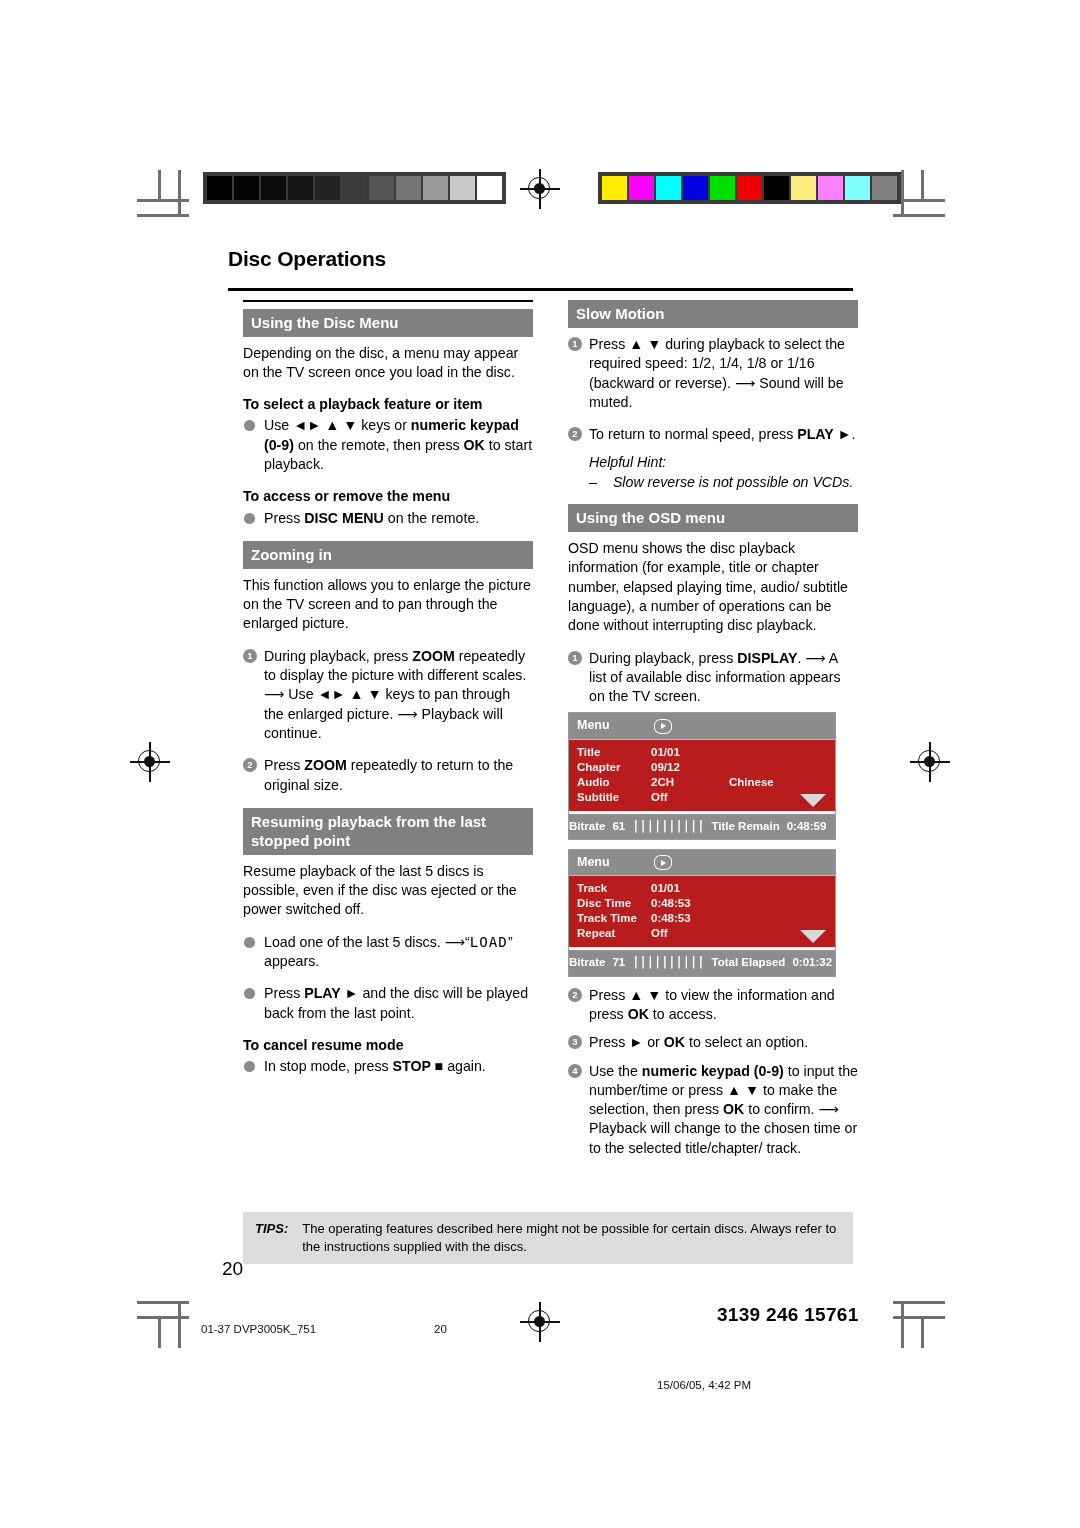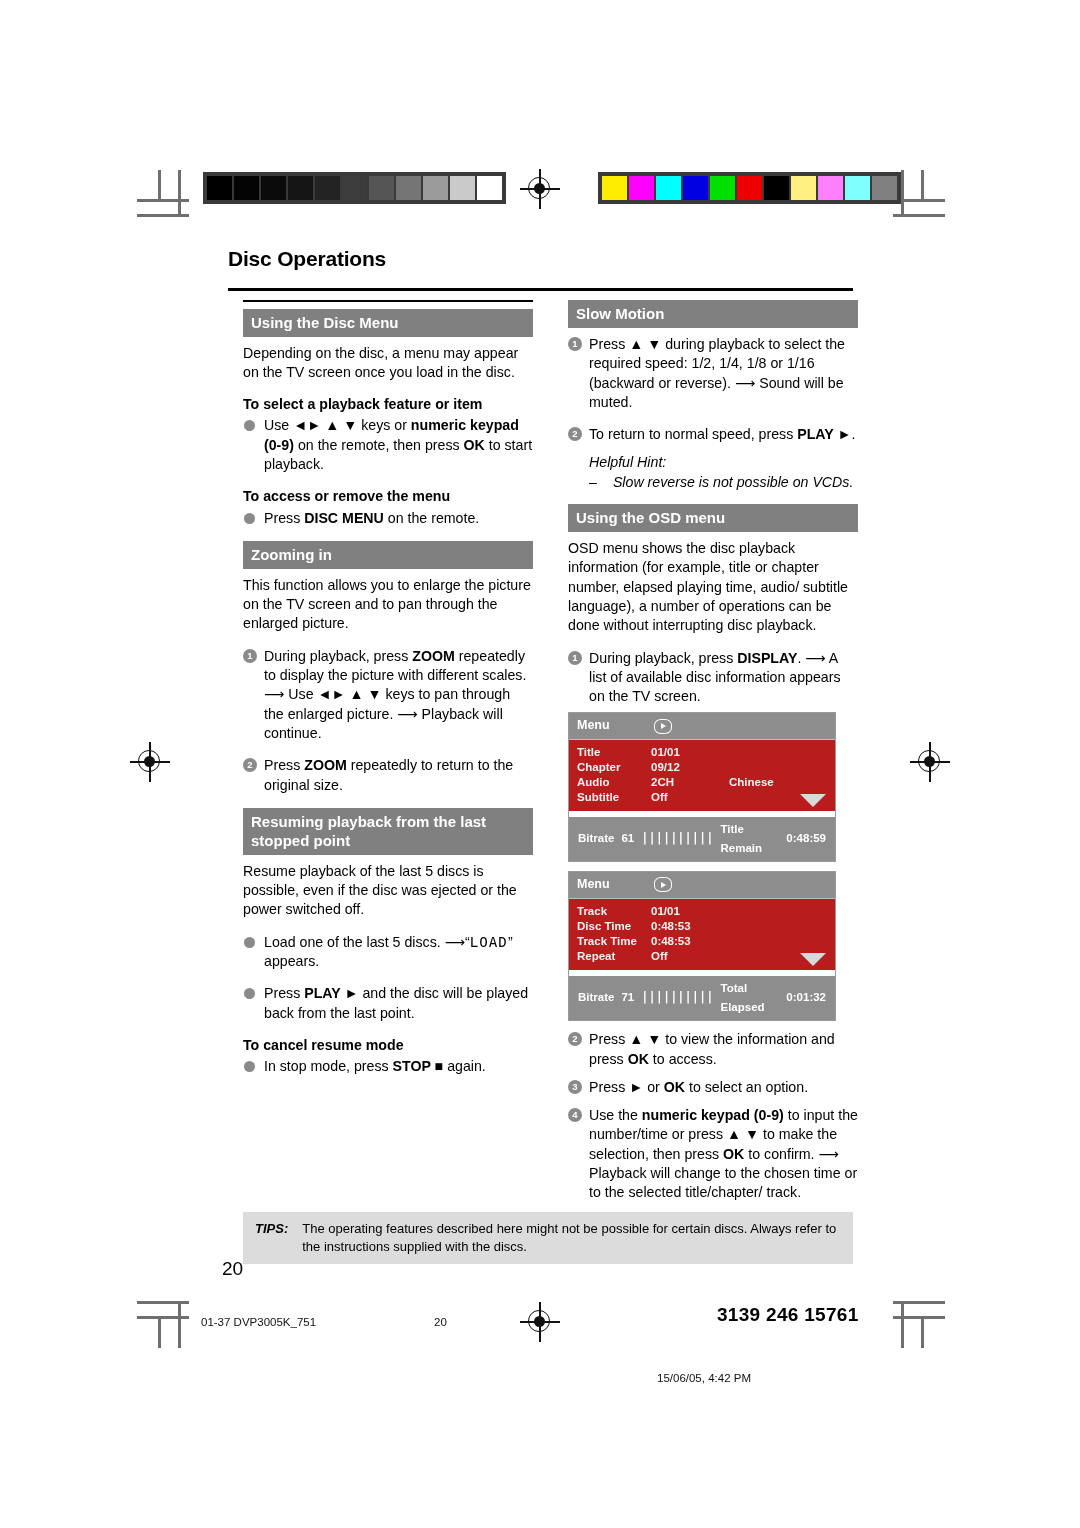--- a/index.html
+++ b/index.html
@@ -65,32 +65,32 @@
       border-bottom:3.5px solid transparent;margin-left:1.5px;}
   .osd-body{position:relative;padding:5px 8px 6px 8px;background:#b91c1c;}
   .osd-row{display:flex;font-size:11.5px;font-weight:bold;color:#f2f2f2;line-height:15px;}
   .osd-row .k{width:74px;}
   .osd-row .v{width:78px;}
   .osd-row .x{}
   .caret{position:absolute;right:9px;bottom:4px;width:0;height:0;
       border-left:13px solid transparent;border-right:13px solid transparent;
       border-top:13px solid #d9d9d9;}
   .osd-foot{background:#8d8d8d;color:#fff;font-weight:bold;font-size:11.5px;
-      padding:3px 9px;display:flex;align-items:center;gap:7px;border-top:6px solid #ffffff;}
+      padding:3px 0;display:flex;align-items:center;gap:7px;border-top:3px solid #ffffff;}
   .bitbars{letter-spacing:0px;font-family:"DejaVu Sans Mono",monospace;font-size:12px;}
 
   
   .tips{position:absolute;left:243px;top:1212px;width:610px;background:#dcdcdc;
         padding:8px 12px 9px 12px;box-sizing:border-box;font-size:13px;line-height:17.5px;
         display:flex;gap:14px;}
   .tips .lbl{font-weight:bold;font-style:italic;flex:0 0 auto;}
 
   .pagenum{position:absolute;left:222px;top:1258px;font-size:19px;}
 
-  .foot{position:absolute;font-size:11.5px;color:#111;}
+  .foot{position:absolute;font-size:11.5px;color:#111;margin-top:7px;}
   .foot-code{position:absolute;left:717px;top:1304px;font-size:19px;font-weight:bold;
              letter-spacing:0.3px;}
 </style>
 </head>
 <body>
 
 <div class="page">
 
   <div class="mark" style="left:137px;top:199px;width:52px;height:3px;"></div>
   <div class="mark" style="left:158px;top:170px;width:3px;height:32px;"></div>

